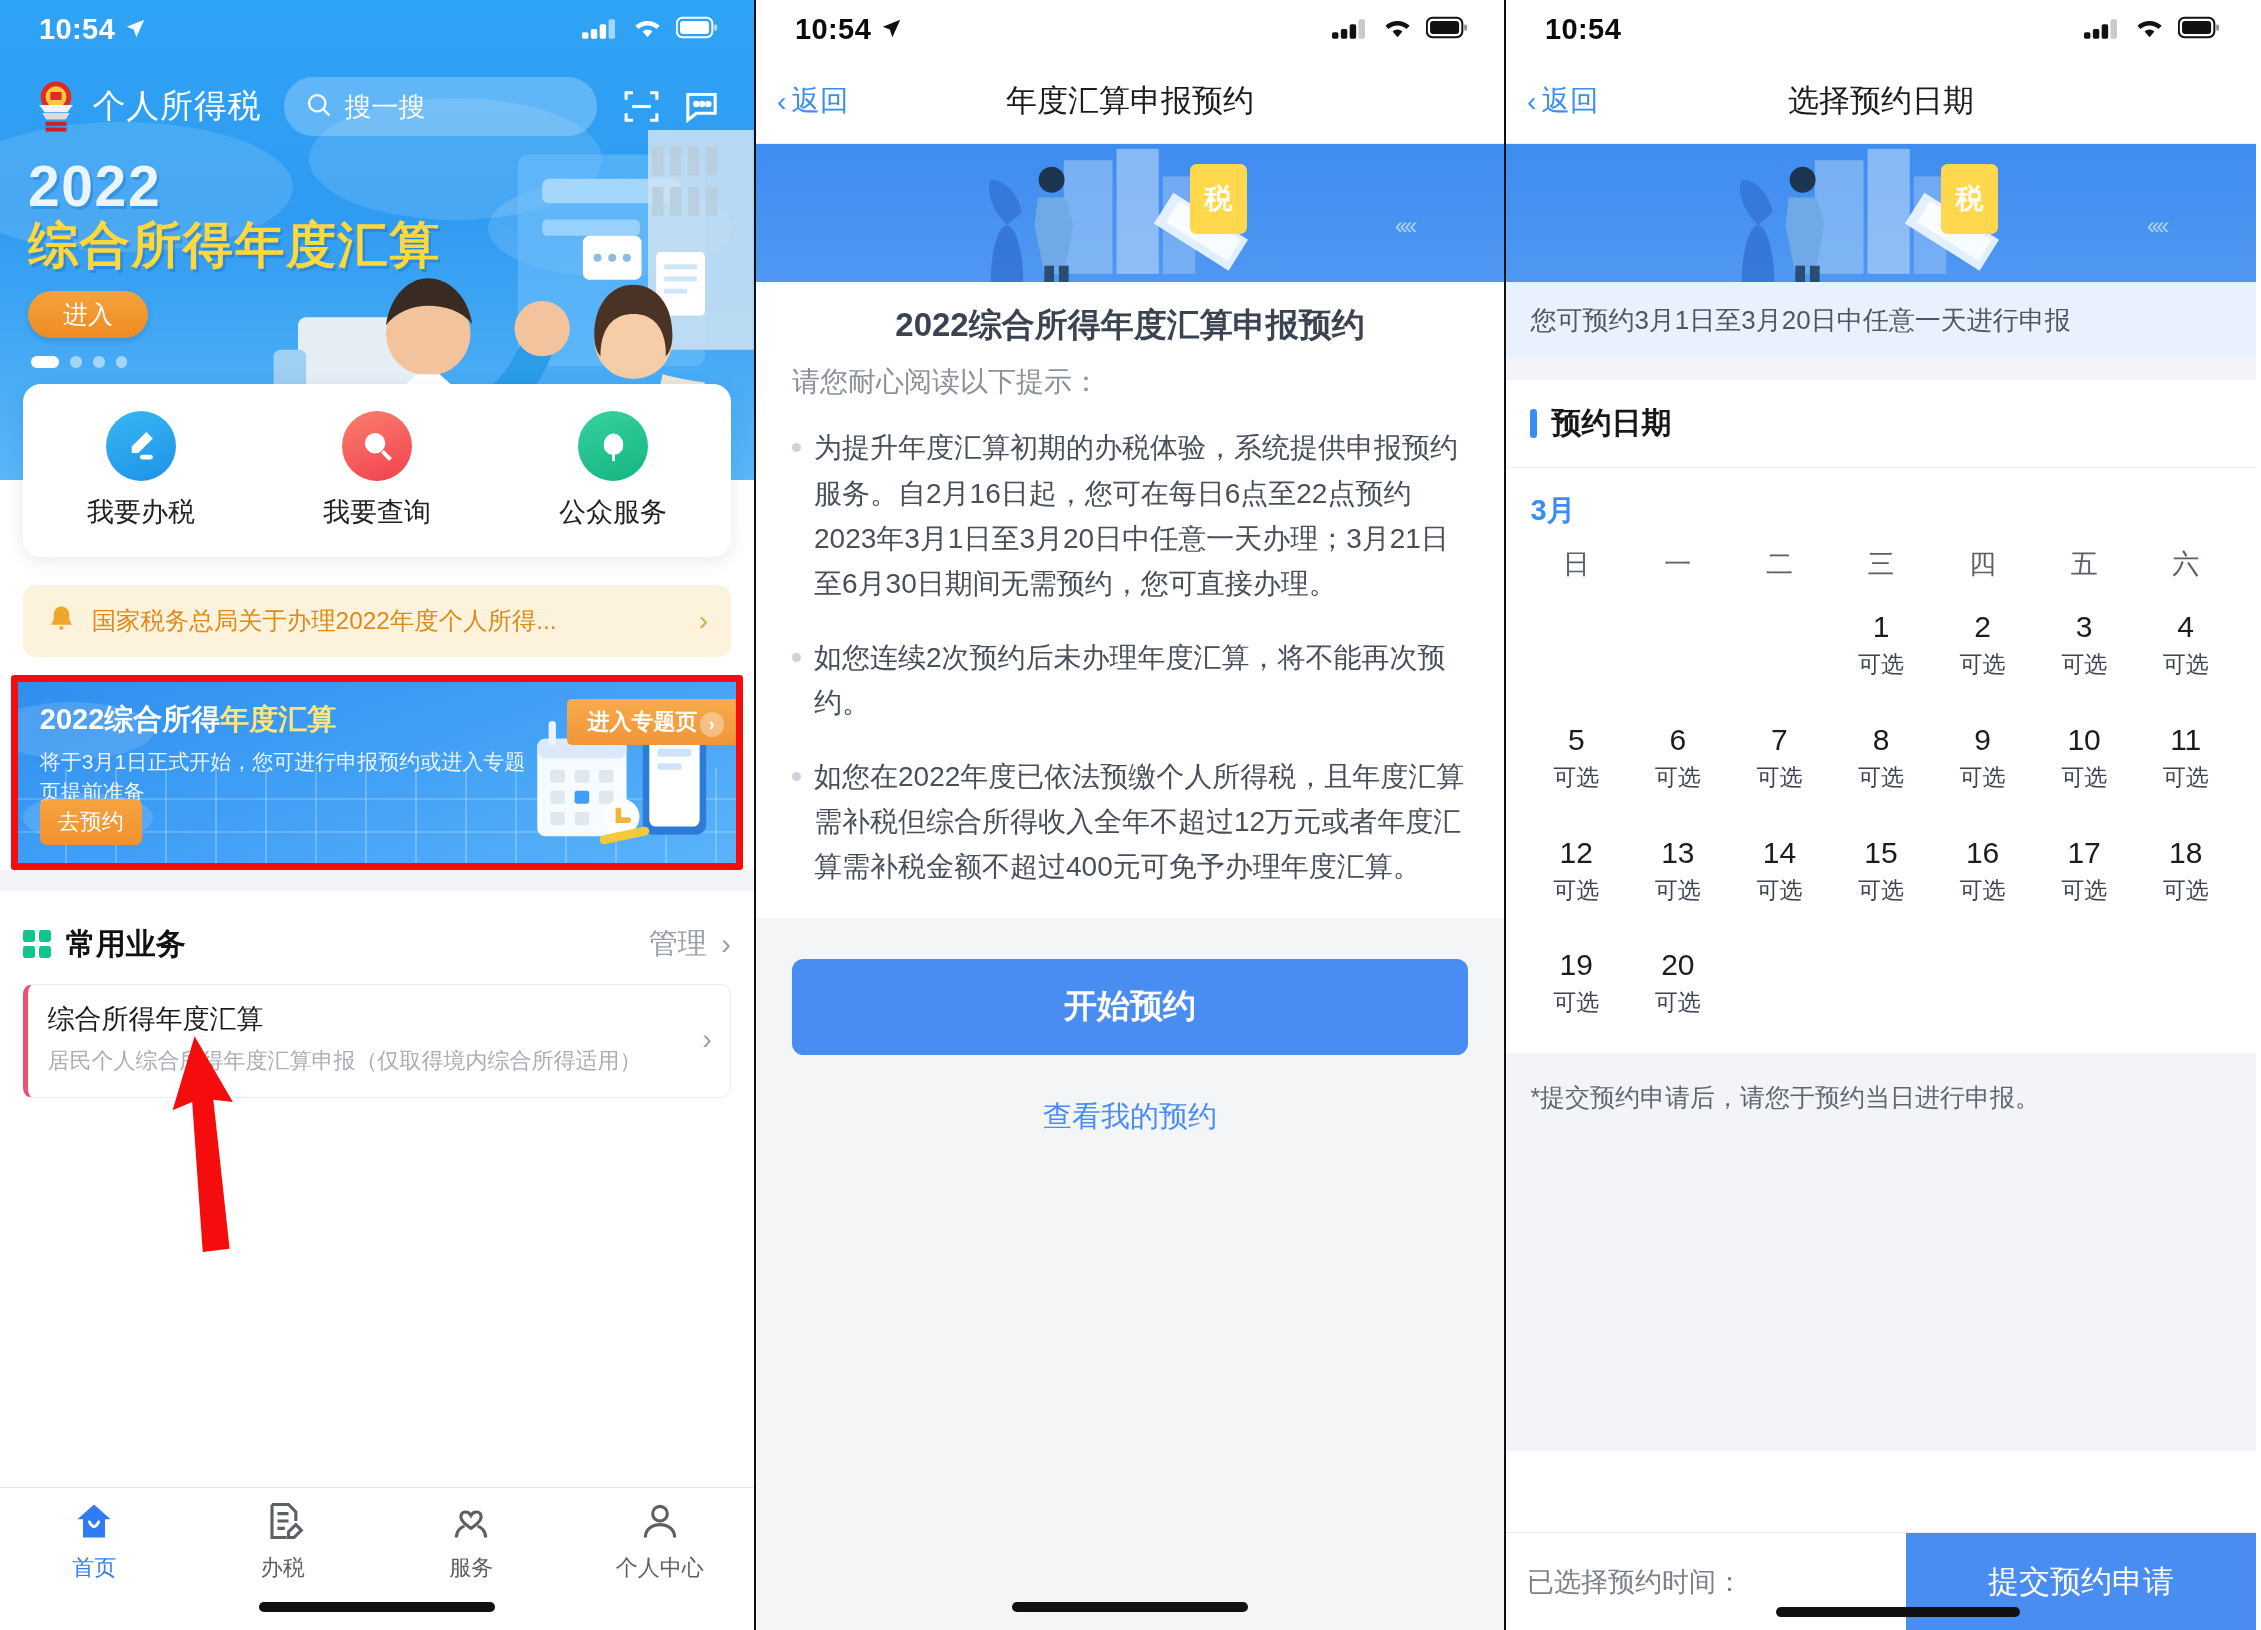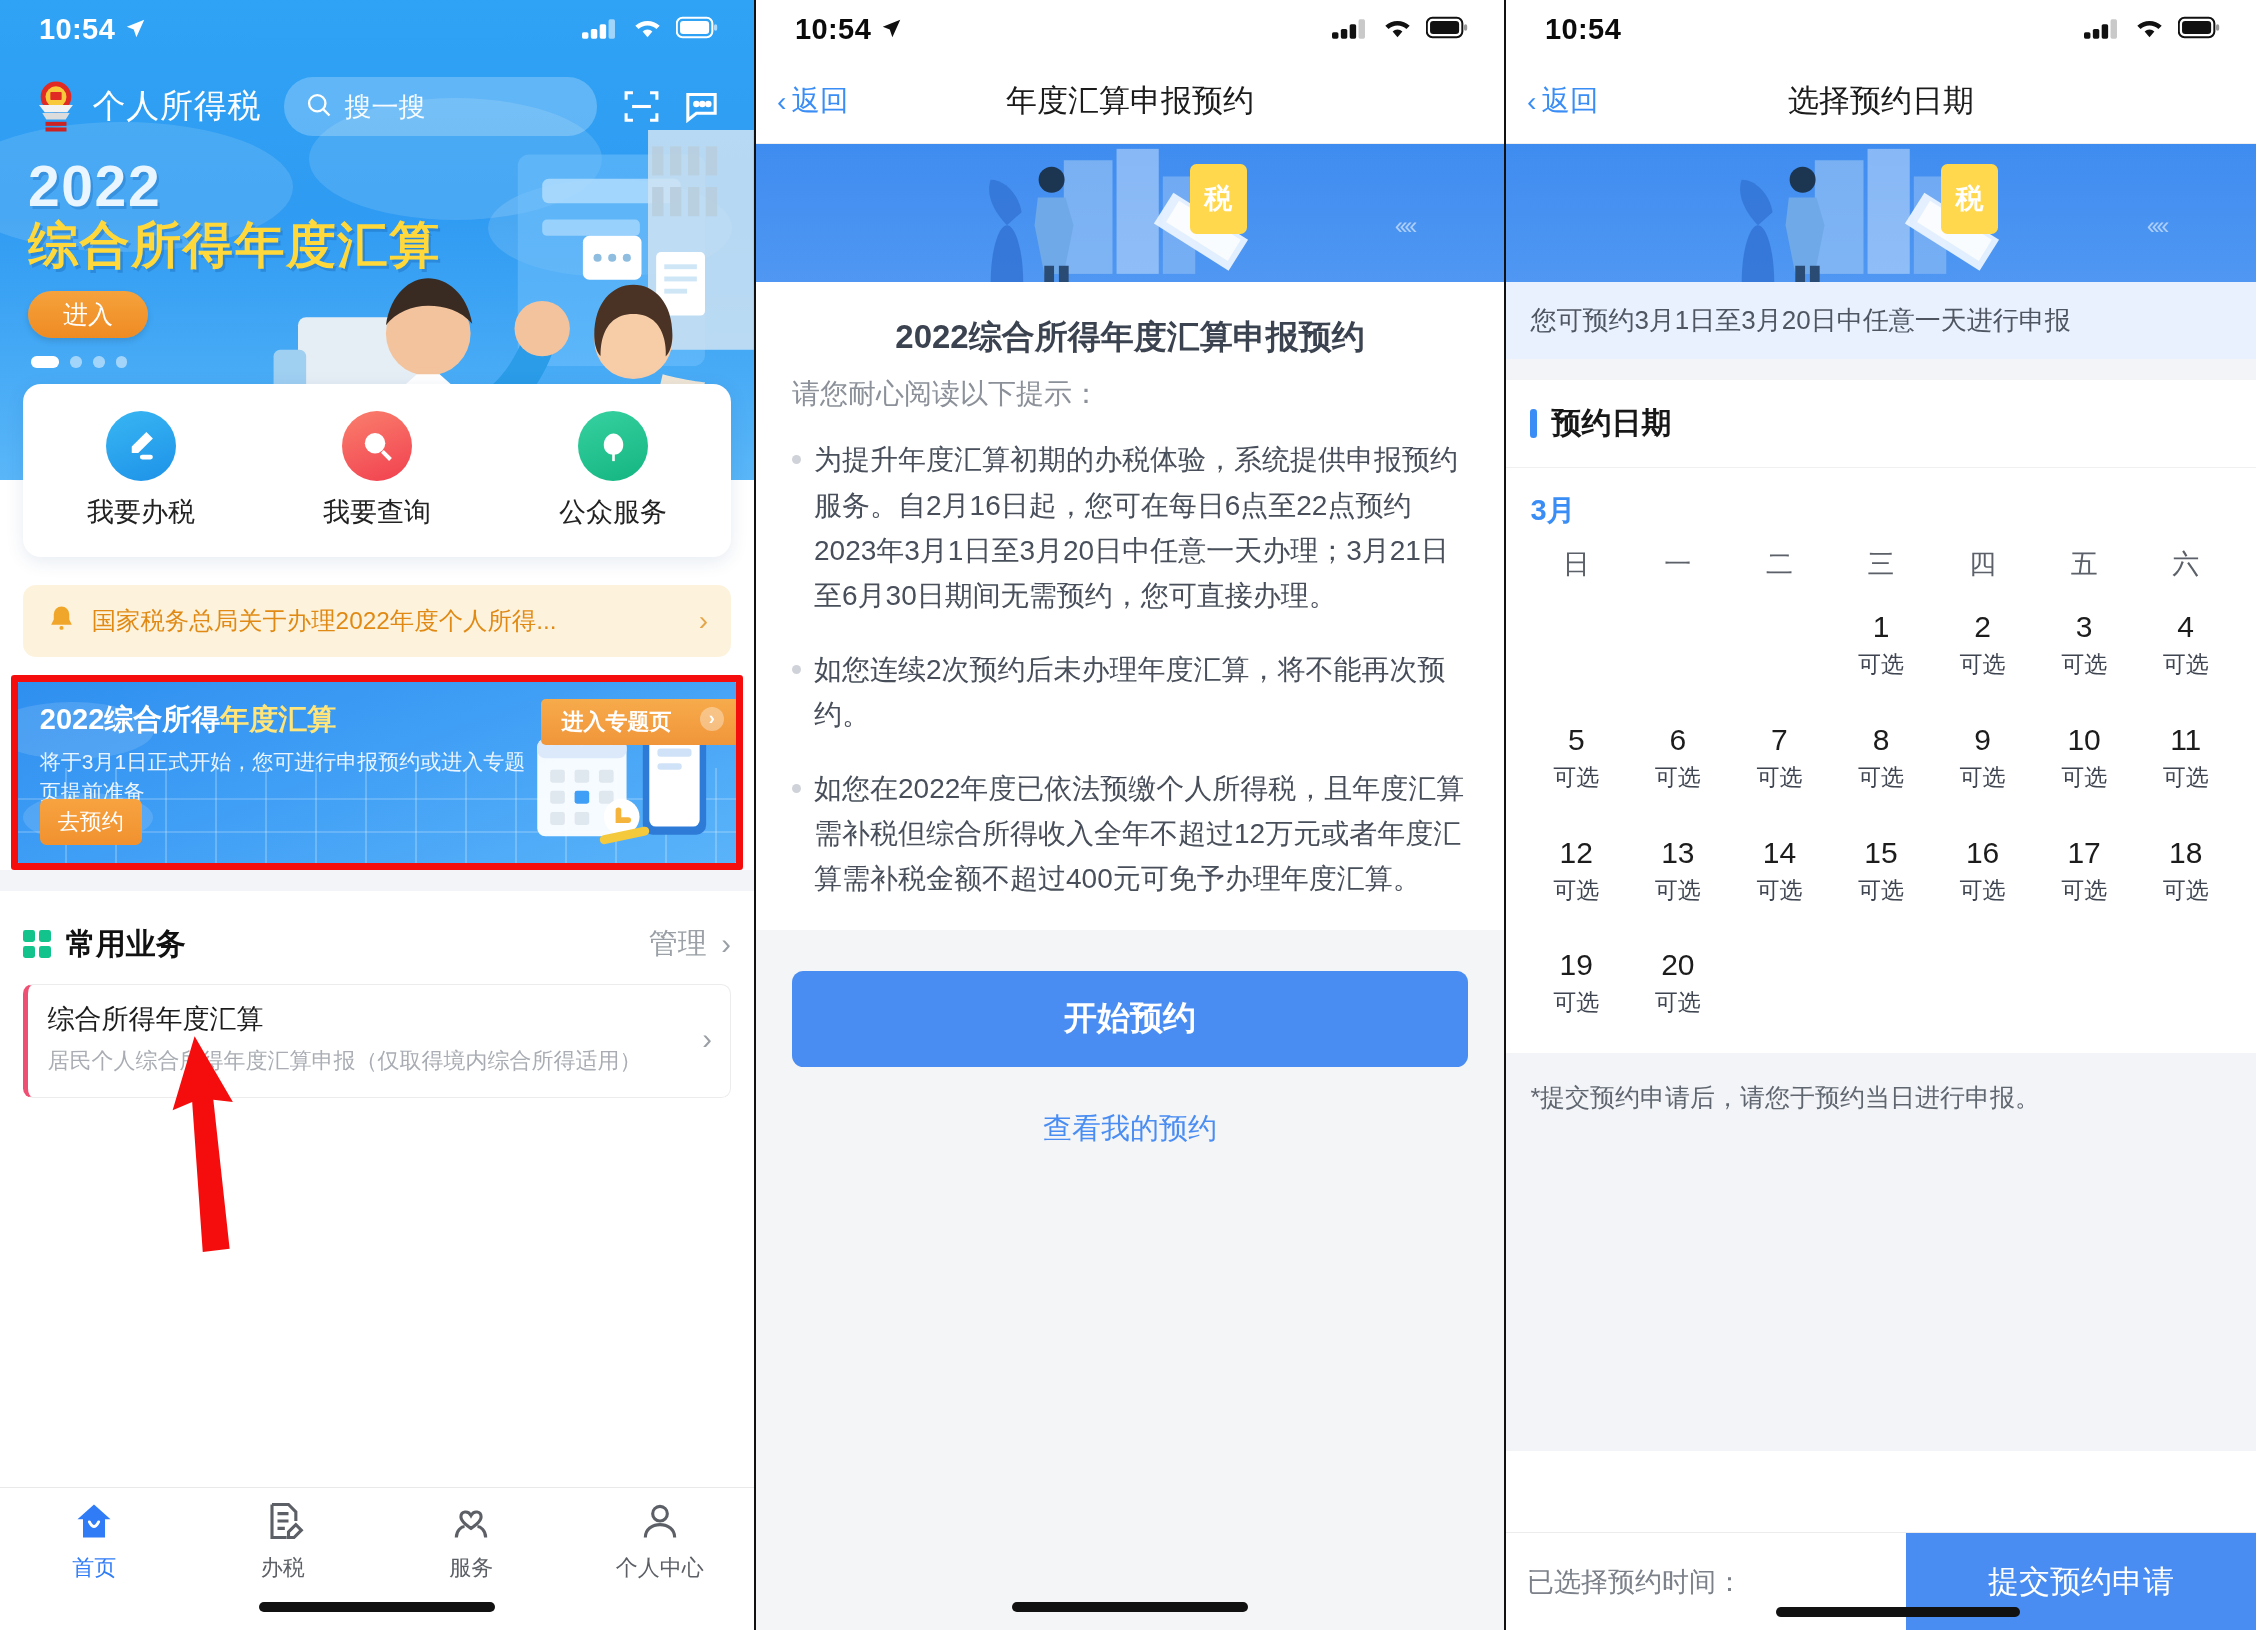--- a/index.html
+++ b/index.html
@@ -108,21 +108,21 @@
       repeating-linear-gradient(90deg, rgba(255,255,255,.22) 0 1.6px, transparent 1.6px 50px),
       repeating-linear-gradient(0deg, rgba(255,255,255,.18) 0 1.6px, transparent 1.6px 33px);
   }
   .promo-title { position:relative; z-index:3; padding: 21px 0 0 24.4px; font-size: 29px; font-weight: 800; color:#fff; }
   .promo-title .hl { color: #ffe57a; }
   .promo-desc { position:relative; z-index:3; padding: 6.5px 203px 0 24.4px; font-size: 21px; color: #eaf5ff; line-height: 1.45; }
   .promo-cta {
     position:absolute; right: 0; top: 19.5px; z-index: 4;
     background: linear-gradient(180deg,#f7ab4b,#f0953a); color: #fff;
     font-size: 22px; font-weight: 700; padding: 8.1px 14.7px 8.1px 21px;
-    display:flex; align-items:flex-start; gap: 28px; border-radius: 4.9px 0 0 4.9px;
+    display:flex; align-items:flex-end; gap: 2px; border-radius: 4.9px 0 0 4.9px;
   }
   .promo-cta .circ { width: 24.4px; height: 24.4px; border-radius:50%; background: rgba(255,255,255,.35);
     display:flex; align-items:center; justify-content:center; font-size: 18px; }
   .promo-go {
     position:absolute; left: 24.4px; bottom: 21px; z-index:4;
     background: linear-gradient(180deg,#f7a340,#f1912f); color:#fff; font-size: 22px;
     padding: 8.1px 18px; border-radius: 6.5px;
   }
   .promo-illo { position:absolute; right: 14.7px; bottom: 4.9px; width: 203px; height: 155px; z-index:3; }
 
@@ -165,21 +165,21 @@
   .nav-title { font-size: 31px; color:#1b1b1b; font-weight: 500; }
 
   .banner { height: 138px; background: linear-gradient(180deg,#3f8cf0,#4f97f2); position: relative; overflow:hidden; }
   .banner-illo { position:absolute; left: 50%; transform: translateX(-48%); bottom:0; width: 342px; height: 138px; }
   .banner-chevs { position:absolute; right: 90px; bottom: 42px; color: rgba(255,255,255,.55); font-size: 24.4px; letter-spacing: -3.3px;}
   .banner-tax {
     position:absolute; left: 58%; top: 19.5px; width: 57px; height: 70px; background:#ffd84d; border-radius: 6.5px;
     display:flex; align-items:center; justify-content:center; color:#fff; font-size: 28px; font-weight:700;
   }
 
-  .p2body { background:#fff; padding: 33px 36px 0 36px; }
+  .p2body { background:#fff; padding: 21px 36px 0 36px; }
   .p2title { text-align:center; font-size: 33px; font-weight: 800; color:#3c4350; }
   .p2lead { margin-top: 15px; font-size: 28px; color:#8b9099; }
   .bullets { margin-top: 24.4px; }
   .bullet { display:flex; gap: 13px; margin-bottom: 28px; }
   .bullet .dot { width: 9px; height: 9px; border-radius:50%; background:#cfd3d9; margin-top: 18px; flex:none; }
   .bullet .bt { font-size: 28px; color:#484f5a; line-height: 1.62; }
 
   .p2rest { background:#f4f5f7; margin-top: 23px; height: 100%; padding: 41px 36px 0 36px; }
   .btn-primary {
     height: 96px; border-radius: 11.4px; background:#4a8df2; color:#fff;

